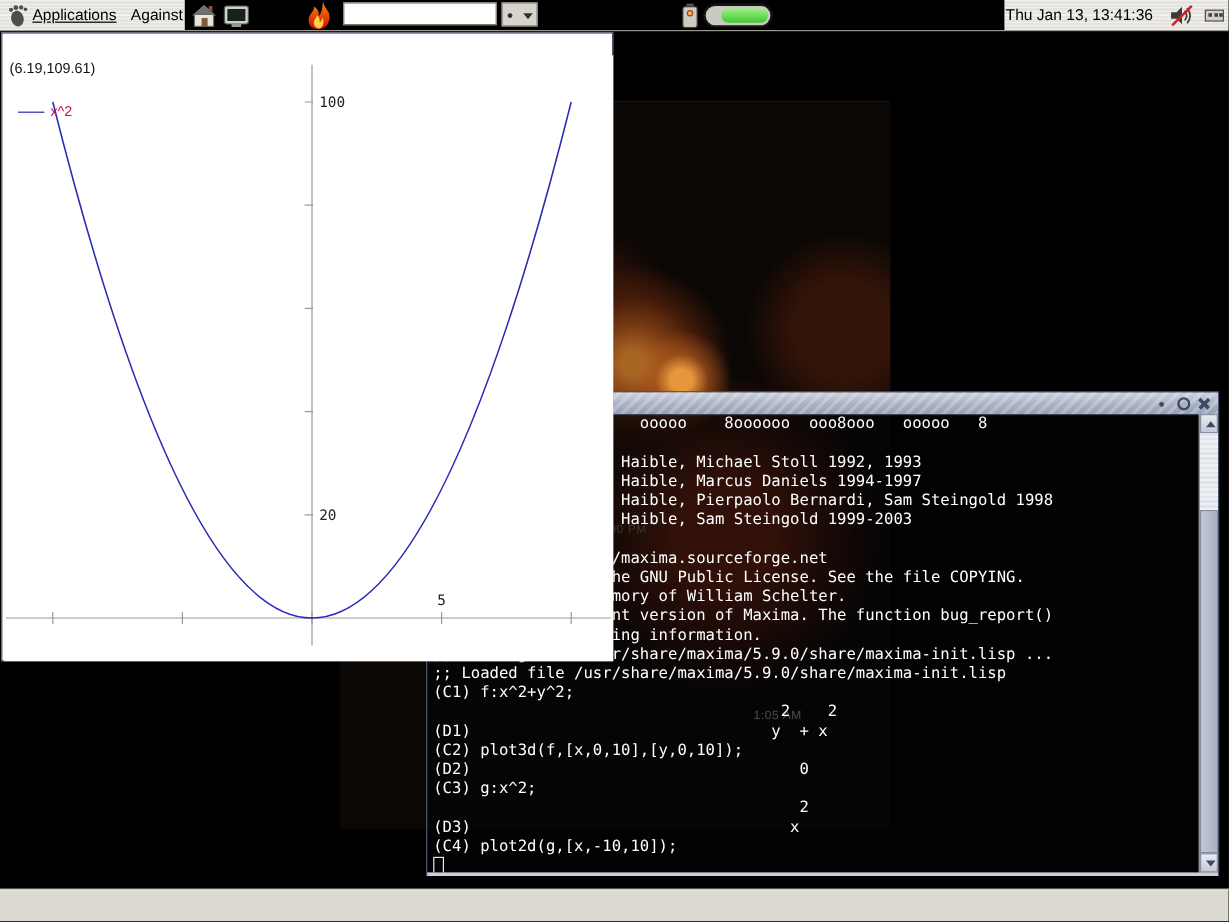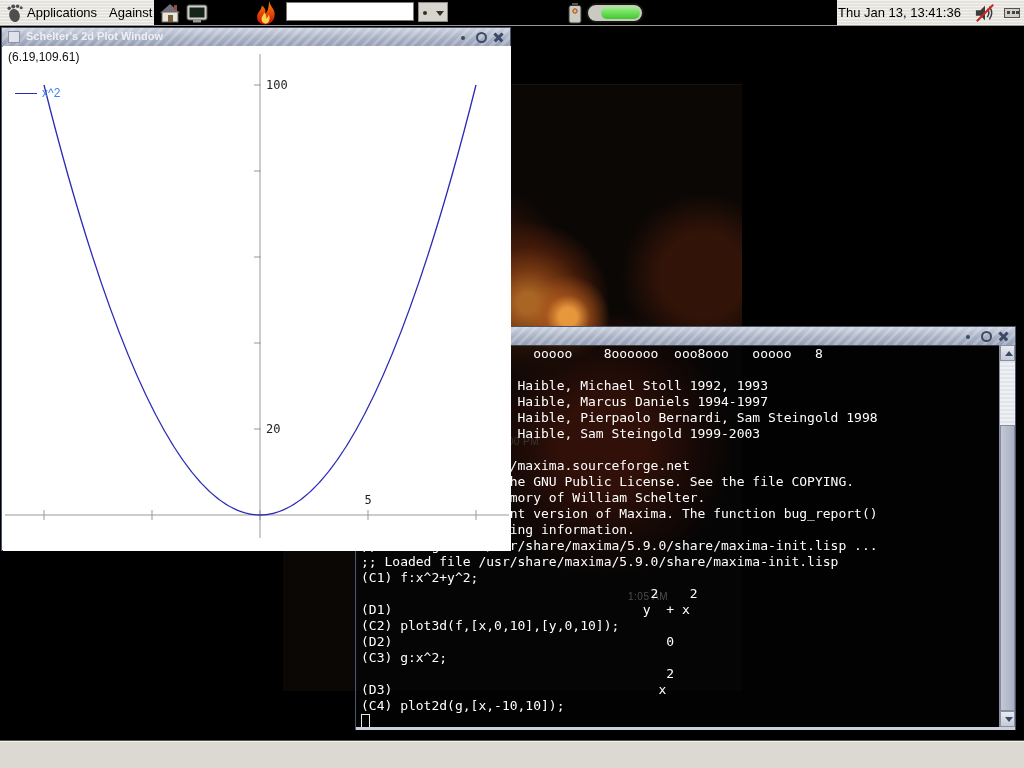--- a/index.html
+++ b/index.html
@@ -54,21 +54,21 @@
   #sb-thumb{position:absolute;left:0;top:80px;width:15px;height:286px;
      background:linear-gradient(90deg,#c3c7d6,#aab0c4);border:1px solid #858c9f;box-sizing:border-box;}
   #term-bottom{position:absolute;left:0;top:400px;width:659px;height:3px;background:#ccd0da;}
 
   
   #plot-window{left:1px;top:27px;width:510px;height:524px;background:#fff;}
   #plot-canvas{position:absolute;left:1px;top:18px;width:508px;height:505px;background:#ffffff;}
   #plot-svg{position:absolute;left:0;top:0;}
   #plot-svg text{font-family:"DejaVu Sans Mono",monospace;font-size:12px;fill:#222;}
   #plot-readout{position:absolute;left:5px;top:4px;font-size:12px;color:#111;text-align:right;}
-  #plot-legend{position:absolute;left:12px;top:40px;font-size:12px;color:#3b82f6;}
+  #plot-legend{position:absolute;left:12px;top:40px;font-size:12px;color:#be185d;}
   .legend-line{display:inline-block;width:22px;height:0;border-top:1px solid #2a2ab4;vertical-align:middle;margin-right:5px;}
 
   
   #top-panel{position:absolute;left:0;top:0;width:1024px;height:26px;
      background:repeating-linear-gradient(0deg,#f2f1ed 0 1px,#e4e3de 1px 3px);
      border-bottom:1px solid #9a988f;box-sizing:border-box;}
   #panel-black{position:absolute;left:154px;top:0;width:683px;height:25px;background:#000;}
   .menu-label{position:absolute;top:0;height:25px;line-height:25px;font-size:13px;color:#000;}
   #cmd-input{position:absolute;left:286px;top:2px;width:128px;height:19px;background:#fff;border:1px solid #78766e;box-sizing:border-box;}
   #mini-applet{position:absolute;left:418px;top:2px;width:30px;height:20px;background:#d6d4cc;border:1px solid #8a8880;box-sizing:border-box;}
@@ -128,27 +128,20 @@
     <div id="term-scrollbar">
       <div id="sb-up" class="sb-btn"></div>
       <div id="sb-track"></div>
       <div id="sb-thumb"></div>
       <div id="sb-down" class="sb-btn"></div>
     </div>
     <div id="term-bottom"></div>
   </div>
 
   <div id="plot-window" class="window">
-    <div class="titlebar">
-      <div class="tb-icon"></div>
-      <div class="tb-title">Schelter's 2d Plot Window</div>
-      <div class="tb-btn btn-min" style="right:40px;"></div>
-      <div class="tb-btn btn-max" style="right:22px;"></div>
-      <div class="tb-btn btn-close" style="right:4px;"></div>
-    </div>
     <div id="plot-canvas">
       <svg id="plot-svg" width="508" height="505" viewBox="0 0 508 505">
           <line x1="2" y1="469" x2="506" y2="469" stroke="#999999" stroke-width="1"></line>
           <line x1="257" y1="8" x2="257" y2="492" stroke="#999999" stroke-width="1"></line>
           <line x1="251" y1="383" x2="258" y2="383" stroke="#999999" stroke-width="1"></line>
           <line x1="251" y1="297" x2="258" y2="297" stroke="#999999" stroke-width="1"></line>
           <line x1="251" y1="211" x2="258" y2="211" stroke="#999999" stroke-width="1"></line>
           <line x1="251" y1="125" x2="258" y2="125" stroke="#999999" stroke-width="1"></line>
           <line x1="251" y1="39" x2="258" y2="39" stroke="#999999" stroke-width="1"></line>
           <line x1="41" y1="464" x2="41" y2="474" stroke="#999999" stroke-width="1"></line>
@@ -169,21 +162,21 @@
   <div id="top-panel">
     <div id="panel-black"></div>
 
     <svg class="abs" style="left:5px;top:3px;" width="20" height="20" viewBox="0 0 20 20">
       <ellipse cx="9.5" cy="12.5" rx="5.2" ry="6.6" transform="rotate(-14 9.5 12.5)" fill="#4e4e4e"></ellipse>
       <circle cx="4.2" cy="5.2" r="1.7" fill="#4e4e4e"></circle>
         <circle cx="8.2" cy="3.4" r="2" fill="#4e4e4e"></circle>
       <circle cx="12.6" cy="3.2" r="1.8" fill="#4e4e4e"></circle>
         <circle cx="16.2" cy="4.8" r="1.5" fill="#4e4e4e"></circle>
     </svg>
-    <div class="menu-label" style="left:27px;">Applications</div>
+    <div class="menu-label" style="left:27px;text-decoration:underline;">Applications</div>
     <div class="menu-label" style="left:109px;">Against</div>
 
     <svg class="abs" style="left:158px;top:1px;" width="24" height="24" viewBox="0 0 24 24">
       <polygon points="12,3 2,12 22,12" fill="#6f6f7c"></polygon>
       <rect x="4" y="11" width="16" height="10" fill="#e9e5da" stroke="#6a675f"></rect>
       <rect x="10" y="14" width="5" height="7" fill="#7a5c3e"></rect>
       <rect x="16" y="4" width="3" height="5" fill="#9a4a3a"></rect>
     </svg>
     <svg class="abs" style="left:185px;top:1px;" width="24" height="24" viewBox="0 0 24 24">
       <rect x="2" y="4" width="20" height="15" rx="2" fill="#cfcfc8" stroke="#555"></rect>

